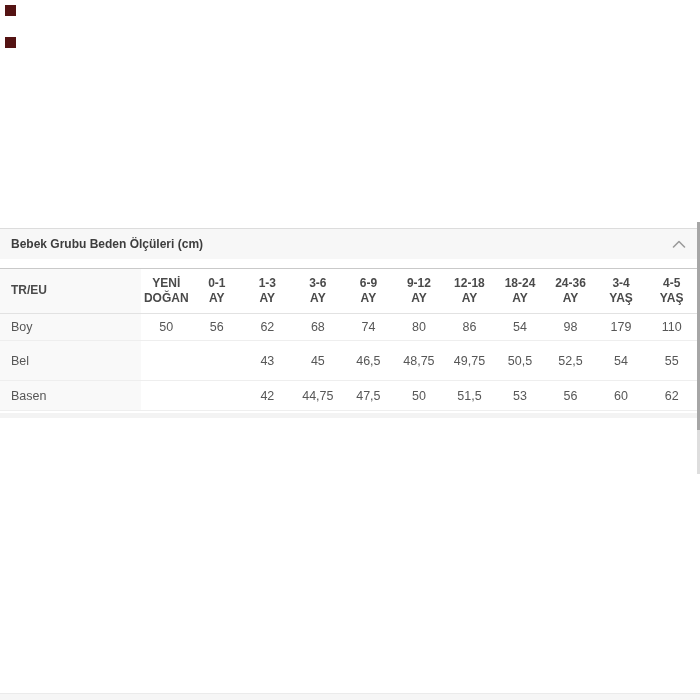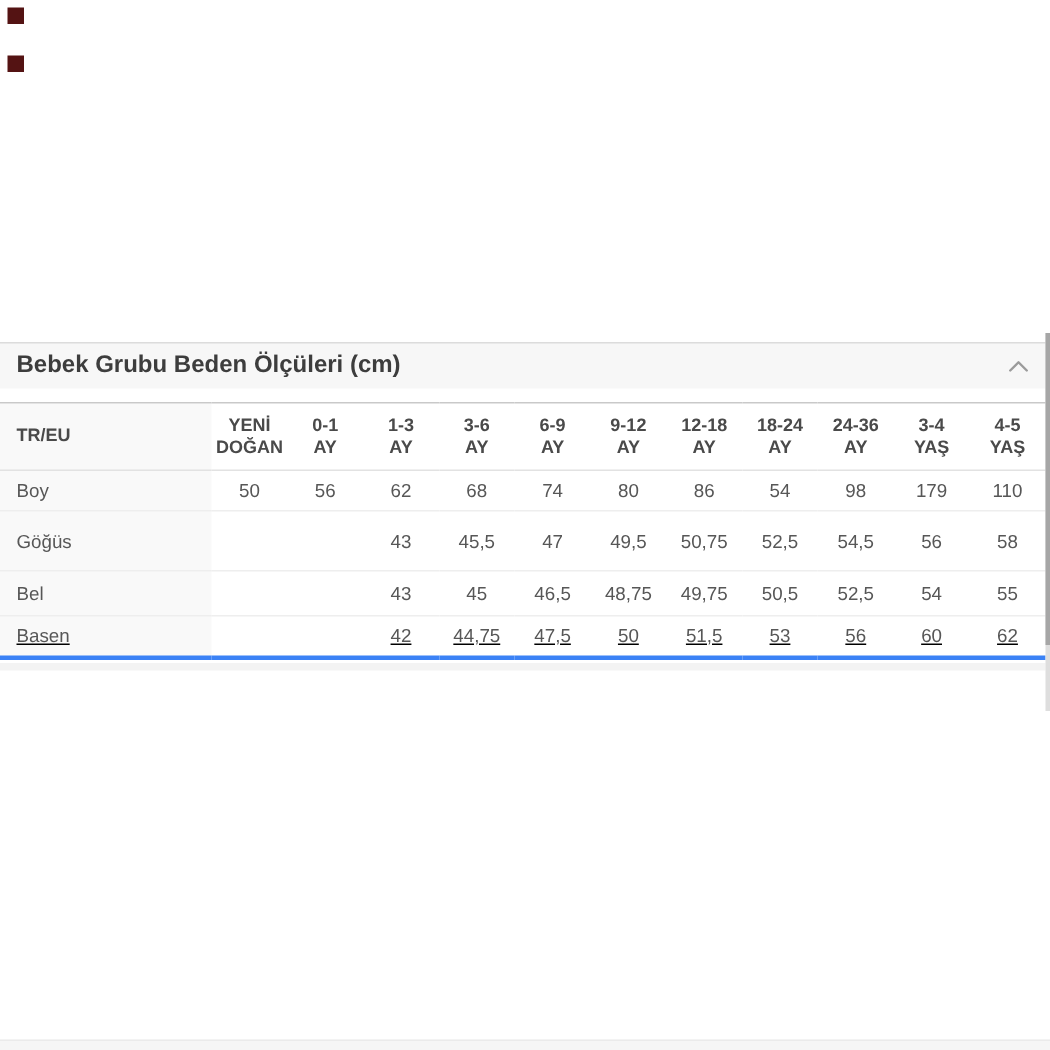--- a/index.html
+++ b/index.html
@@ -12,26 +12,26 @@
   .deco-square { position:absolute; width:11px; height:11px; background:#541313; }
   #deco1 { left:5px; top:5px; }
   #deco2 { left:5px; top:37px; }
 
   .panel { position:absolute; left:0; top:228px; width:697px; }
   .panel-header {
     height:30px; background:#f7f7f7; border-top:1px solid #dcdcdc;
     display:flex; align-items:center; justify-content:space-between;
     padding:0 11px; cursor:pointer;
   }
-  .panel-title { font-size:16px; font-weight:bold; color:#3d3d3d; }
+  .panel-title { font-size:12px; font-weight:bold; color:#3d3d3d; }
   .chevron { display:flex; align-items:center; }
 
   table {
     width:697px; table-layout:fixed; border-collapse:collapse; margin-top:9px;
-    border-top:1px solid #c9c9c9; border-bottom:3px solid #3b82f6;padding-left:38px;
+    border-top:1px solid #c9c9c9; border-bottom:1px solid #3b82f6;padding-left:38px;
   }
   th, td {
     vertical-align:middle; white-space:pre-line; padding:0;
     font-size:12.5px; color:#575757; text-align:center; line-height:1.28;
   }
   thead tr { height:45px; border-bottom:1px solid #e2e2e2; }
   thead th { font-weight:bold; color:#4a4a4a; font-size:12px; }
   th.corner, td.label {
     width:130px; text-align:left; padding-left:11px; background:#f9f9f9;
   }
@@ -107,34 +107,20 @@
             <td>68</td>
             <td>74</td>
             <td>80</td>
             <td>86</td>
             <td>54</td>
             <td>98</td>
             <td>179</td>
             <td>110</td>
           </tr>
           <tr>
-            <td class="label">Göğüs</td>
-            <td></td>
-            <td></td>
-            <td>43</td>
-            <td>45,5</td>
-            <td>47</td>
-            <td>49,5</td>
-            <td>50,75</td>
-            <td>52,5</td>
-            <td>54,5</td>
-            <td>56</td>
-            <td>58</td>
-          </tr>
-          <tr>
             <td class="label">Bel</td>
             <td></td>
             <td></td>
             <td>43</td>
             <td>45</td>
             <td>46,5</td>
             <td>48,75</td>
             <td>49,75</td>
             <td>50,5</td>
             <td>52,5</td>

